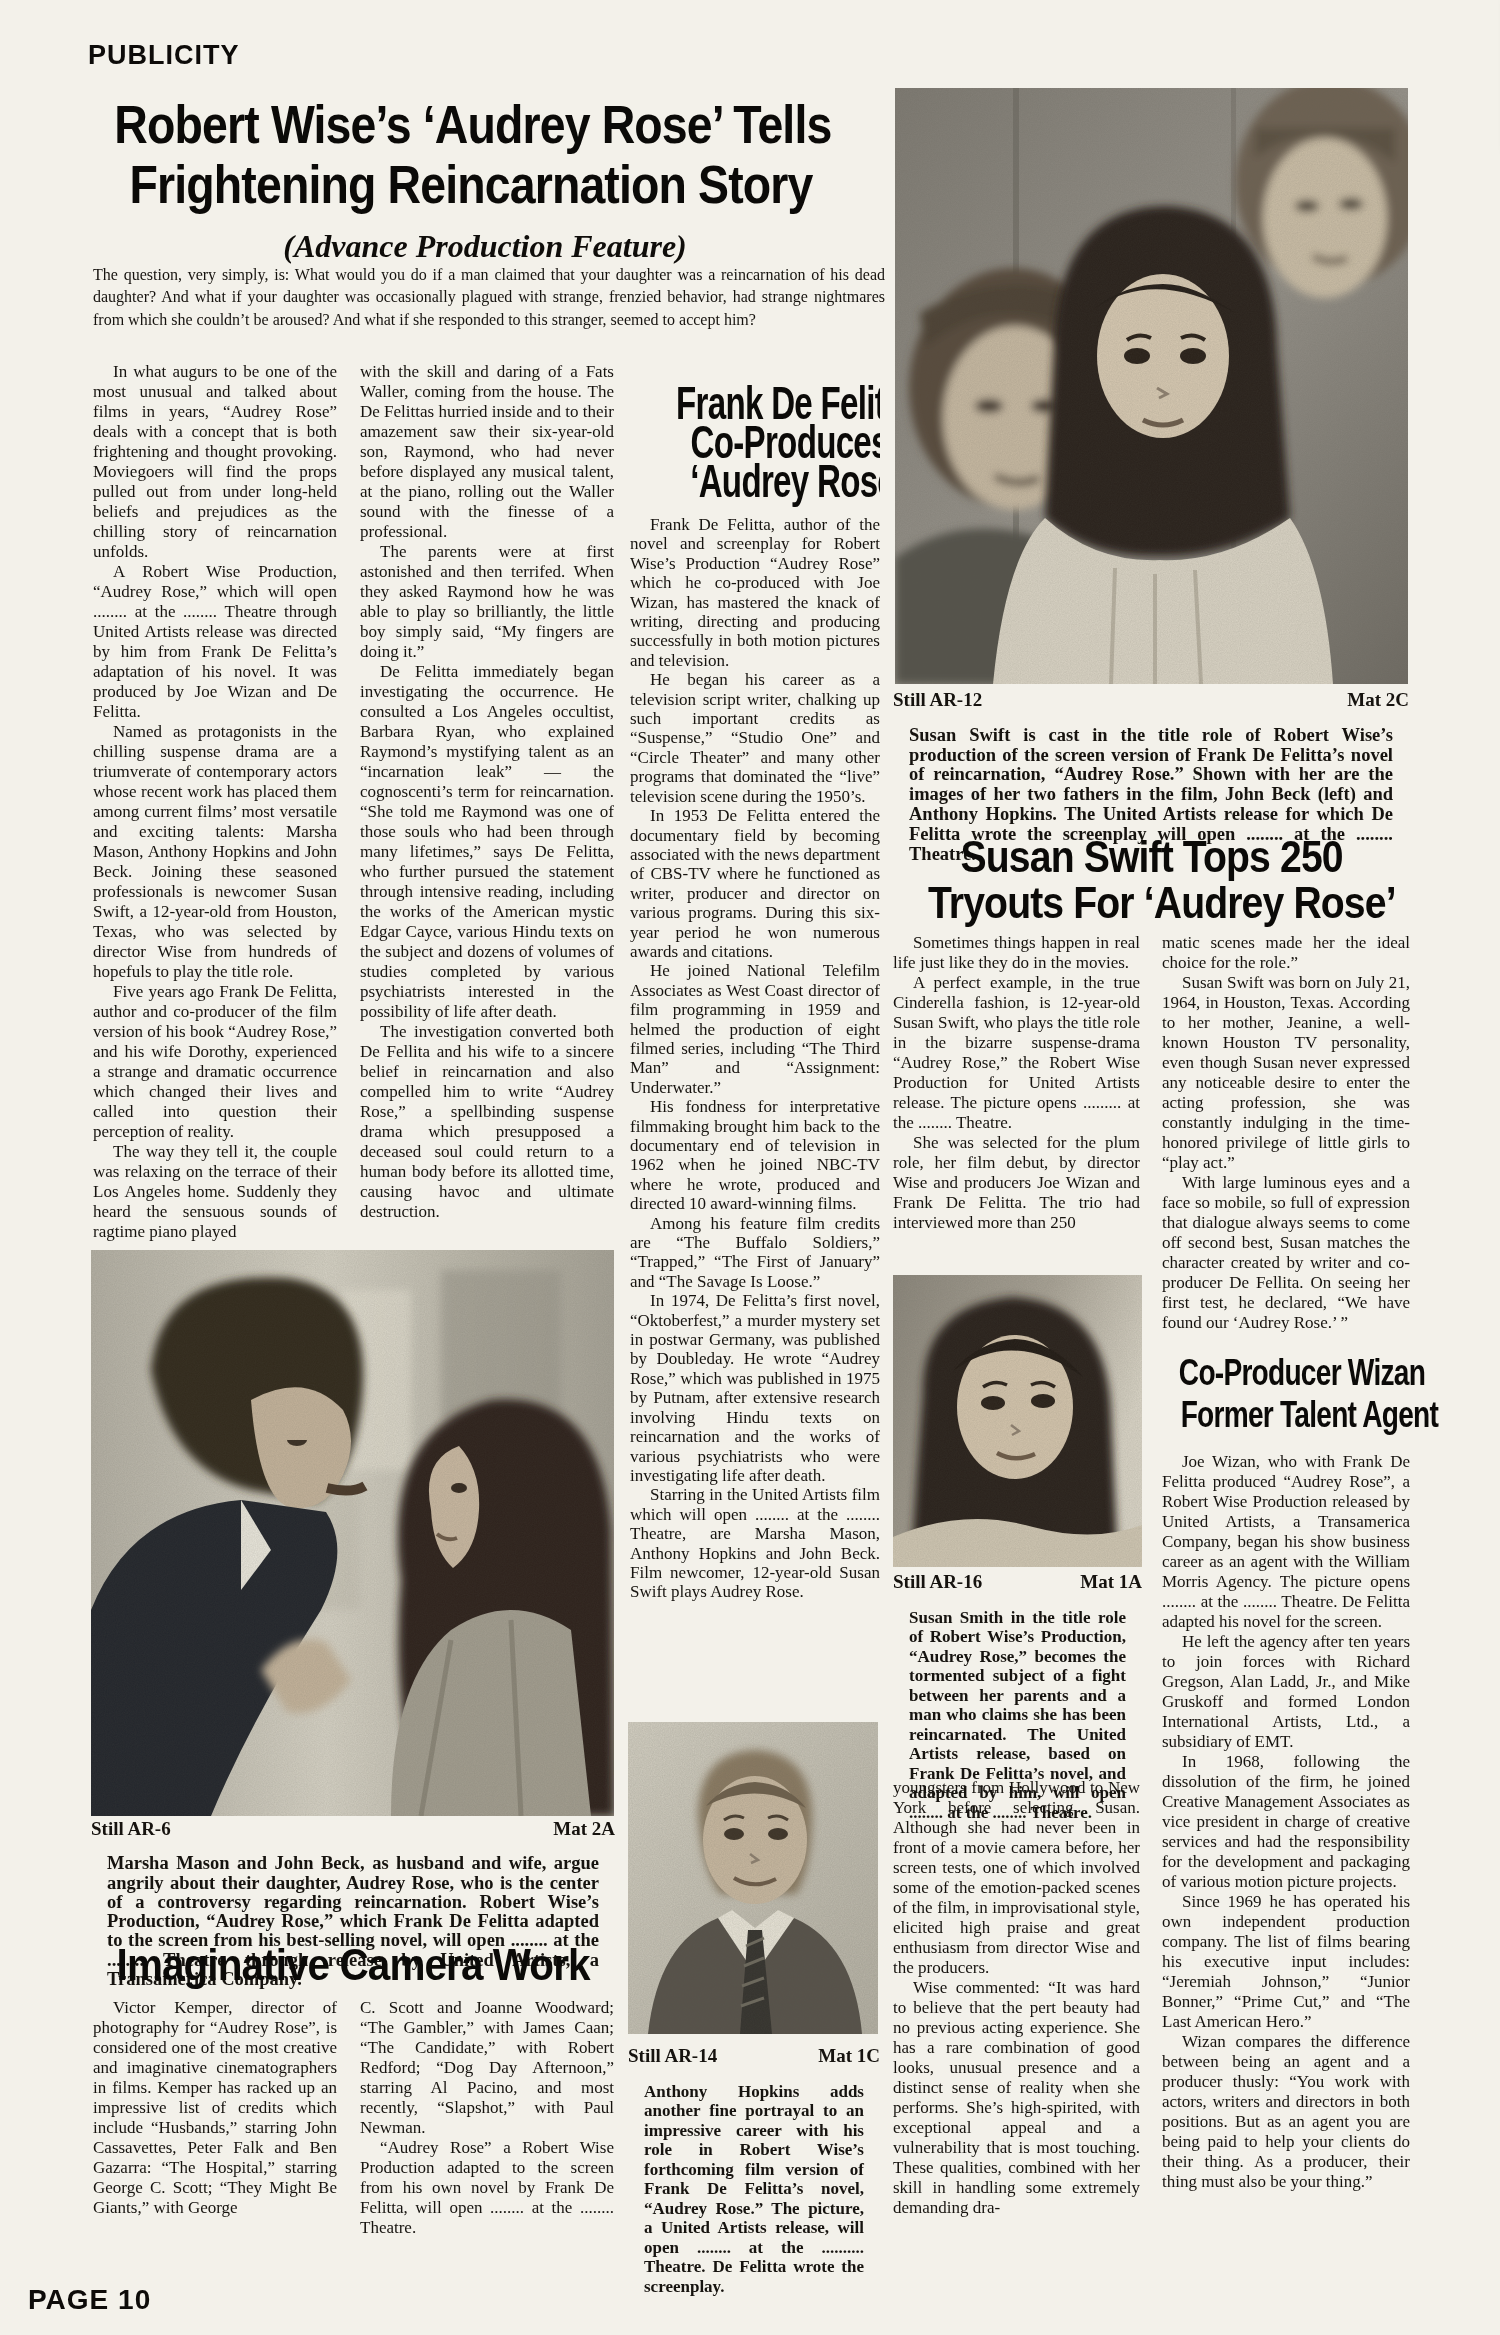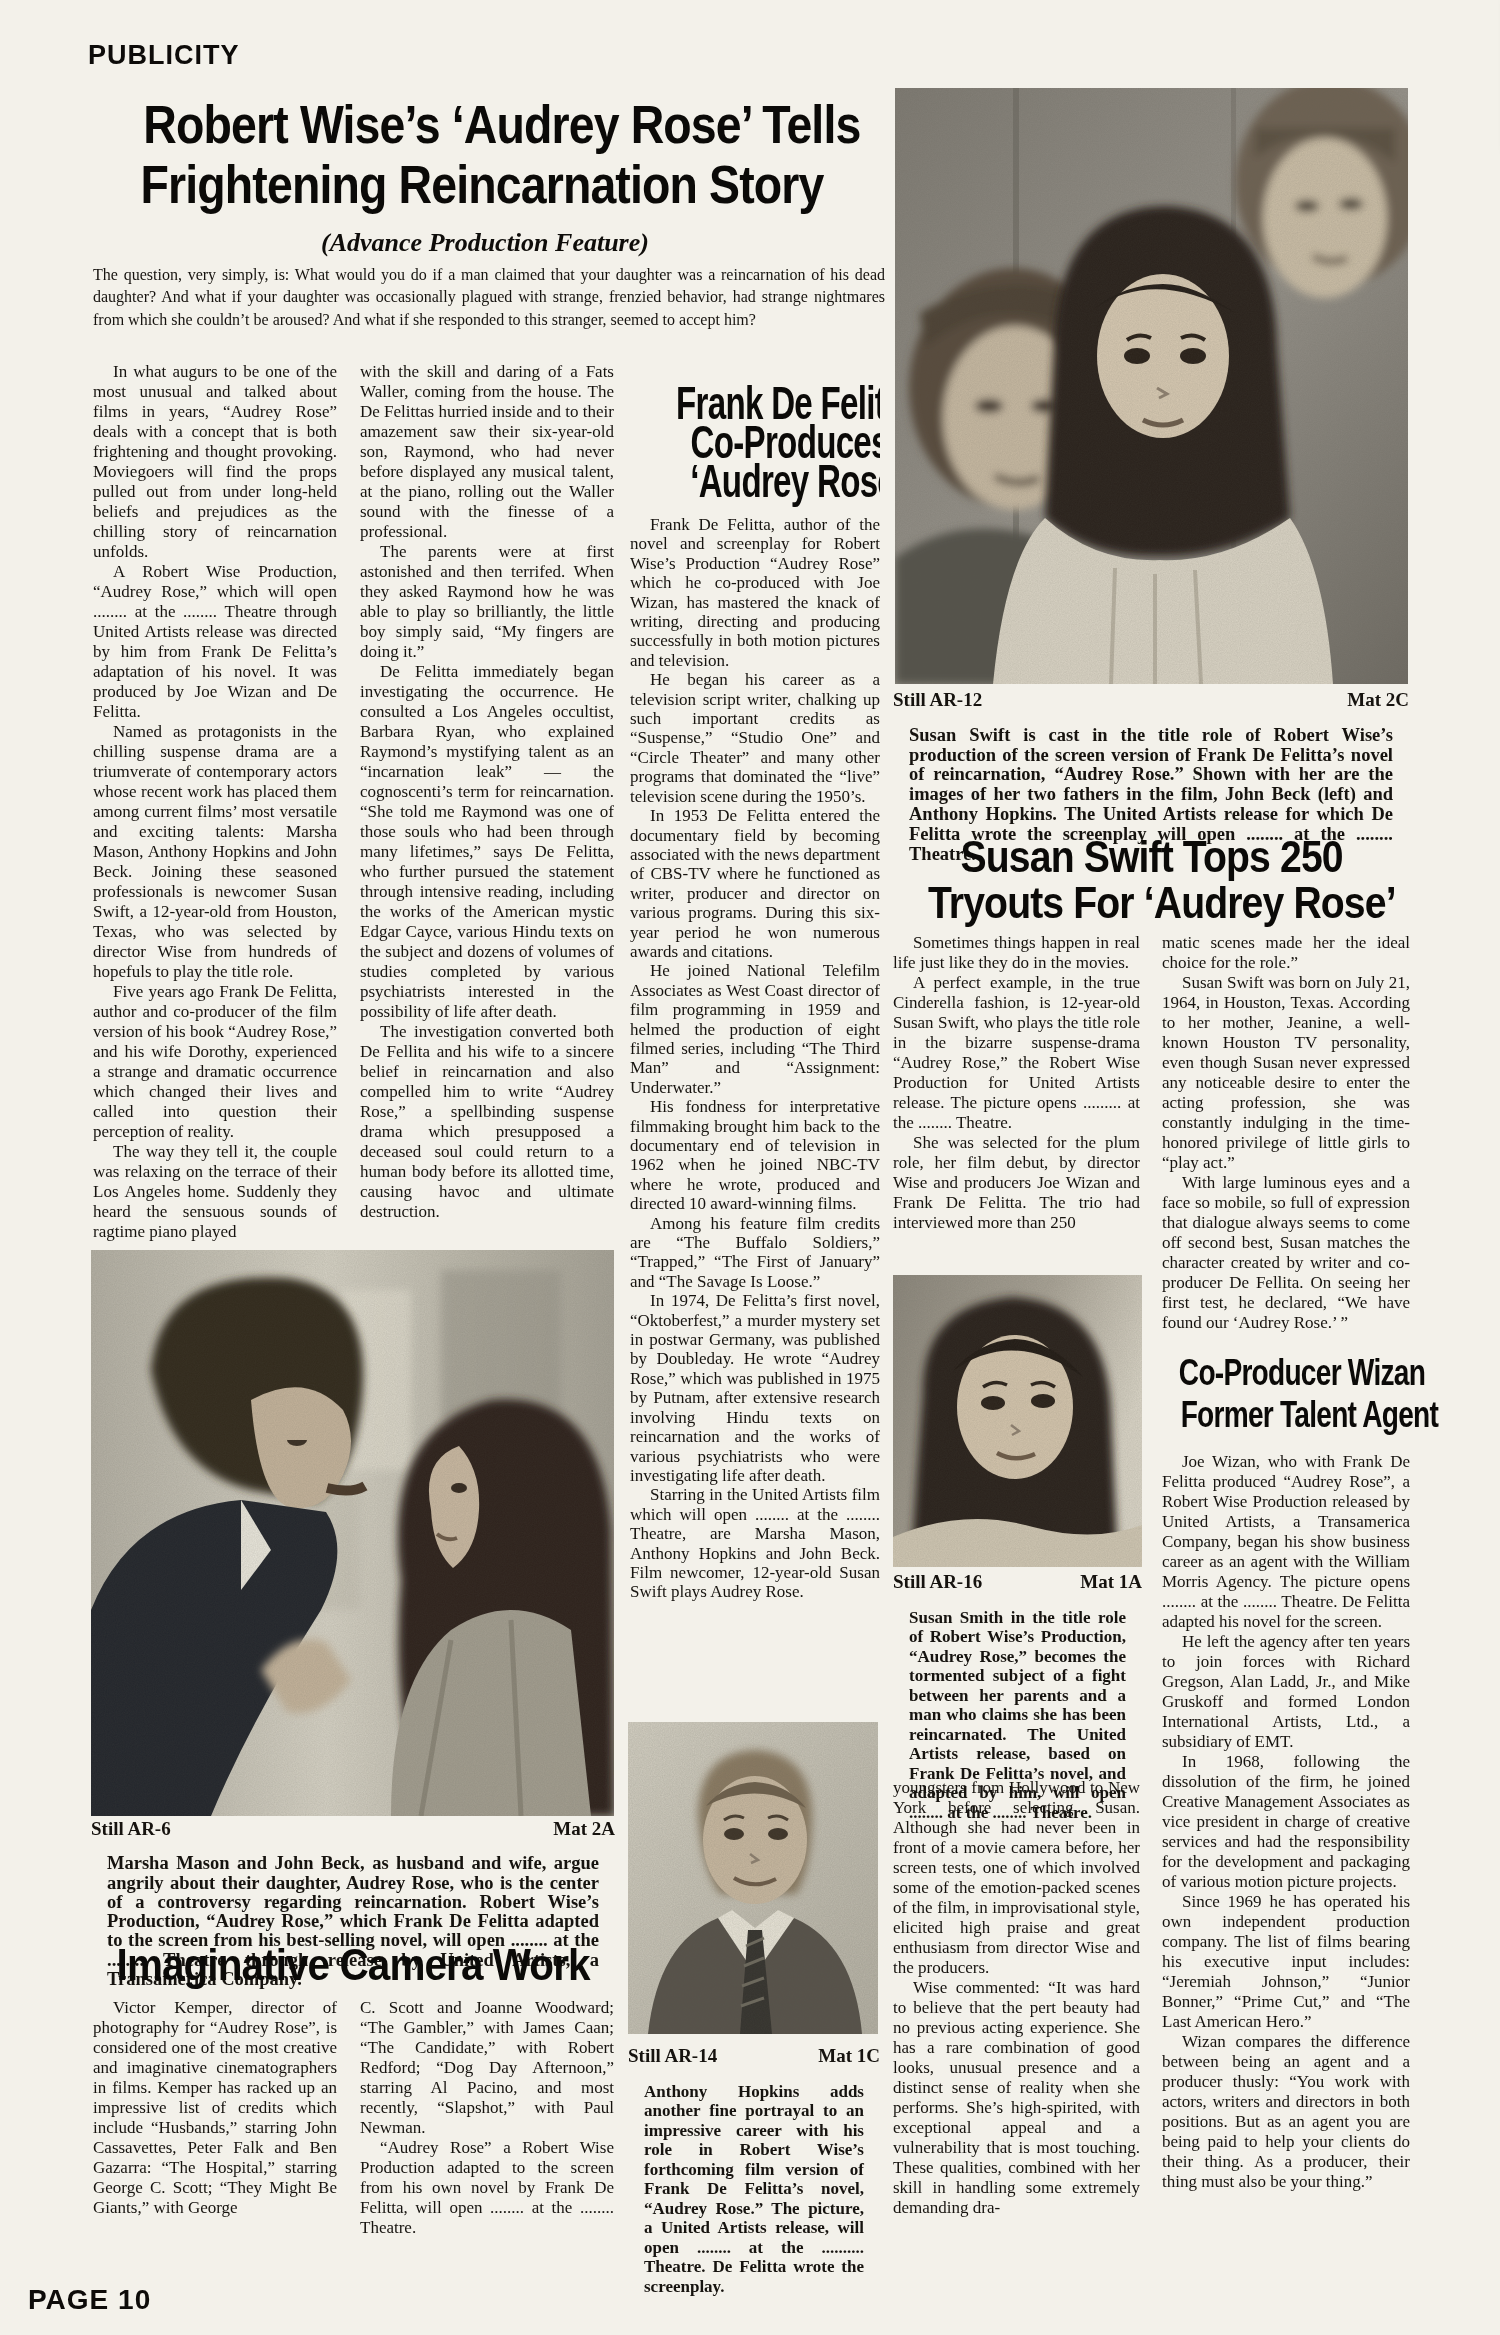--- a/index.html
+++ b/index.html
@@ -5,26 +5,26 @@
   html,body{margin:0;padding:0;background:#b9b6ae;}
   #page{position:relative;width:1500px;height:2335px;background:#f3f1ea;overflow:hidden;
         font-family:"Liberation Serif",serif;color:#16130f;padding-left:37px;}
   .scan-edge{position:absolute;right:0;top:0;width:10px;height:2335px;
              background:linear-gradient(to right,rgba(0,0,0,0),rgba(60,55,45,.35));}
   .scan-corner{position:absolute;right:0;top:0;width:26px;height:150px;background:rgba(40,36,30,.45);
                filter:blur(6px);}
   
   .kicker{position:absolute;left:88px;top:40px;font-family:"Liberation Sans",sans-serif;
           font-weight:700;font-size:27px;letter-spacing:1px;color:#0d0b09;}
-  .main-head{position:absolute;left:85px;top:94px;width:830px;text-align:left;}
+  .main-head{position:absolute;left:56px;top:94px;width:830px;text-align:center;}
   .main-head .hl{font-family:"Liberation Sans",sans-serif;font-weight:700;font-size:54px;
                  line-height:60px;white-space:nowrap;color:#0b0a08;}
   .cond{display:inline-block;transform:scaleX(.86);transform-origin:50% 50%;letter-spacing:-1px;}
   .subhead{position:absolute;left:70px;top:228px;width:830px;text-align:center;
-           font-weight:700;font-style:italic;font-size:26px;color:#0f0d0a;}
+           font-weight:700;font-style:italic;font-size:32px;color:#0f0d0a;}
   .intro{position:absolute;left:93px;top:264px;width:792px;font-size:16px;line-height:22.4px;
          text-align:justify;}
   .bodycol{position:absolute;font-size:17px;line-height:20px;text-align:justify;overflow:hidden;}
   .bodycol p{margin:0;text-indent:20px;}
   .bodycol p.noindent{text-indent:0;}
   #col1{left:93px;top:362px;width:244px;height:905px;}
   #col2{left:360px;top:362px;width:254px;height:905px;}
   #col3{left:630px;top:378px;width:250px;height:1315px;line-height:19.4px;}
   .sec-head{font-family:"Liberation Sans",sans-serif;font-weight:700;color:#0b0a08;text-align:center;}
   #felitta-head{margin:6px 0 14px 0;font-size:46px;line-height:39px;white-space:nowrap;}

